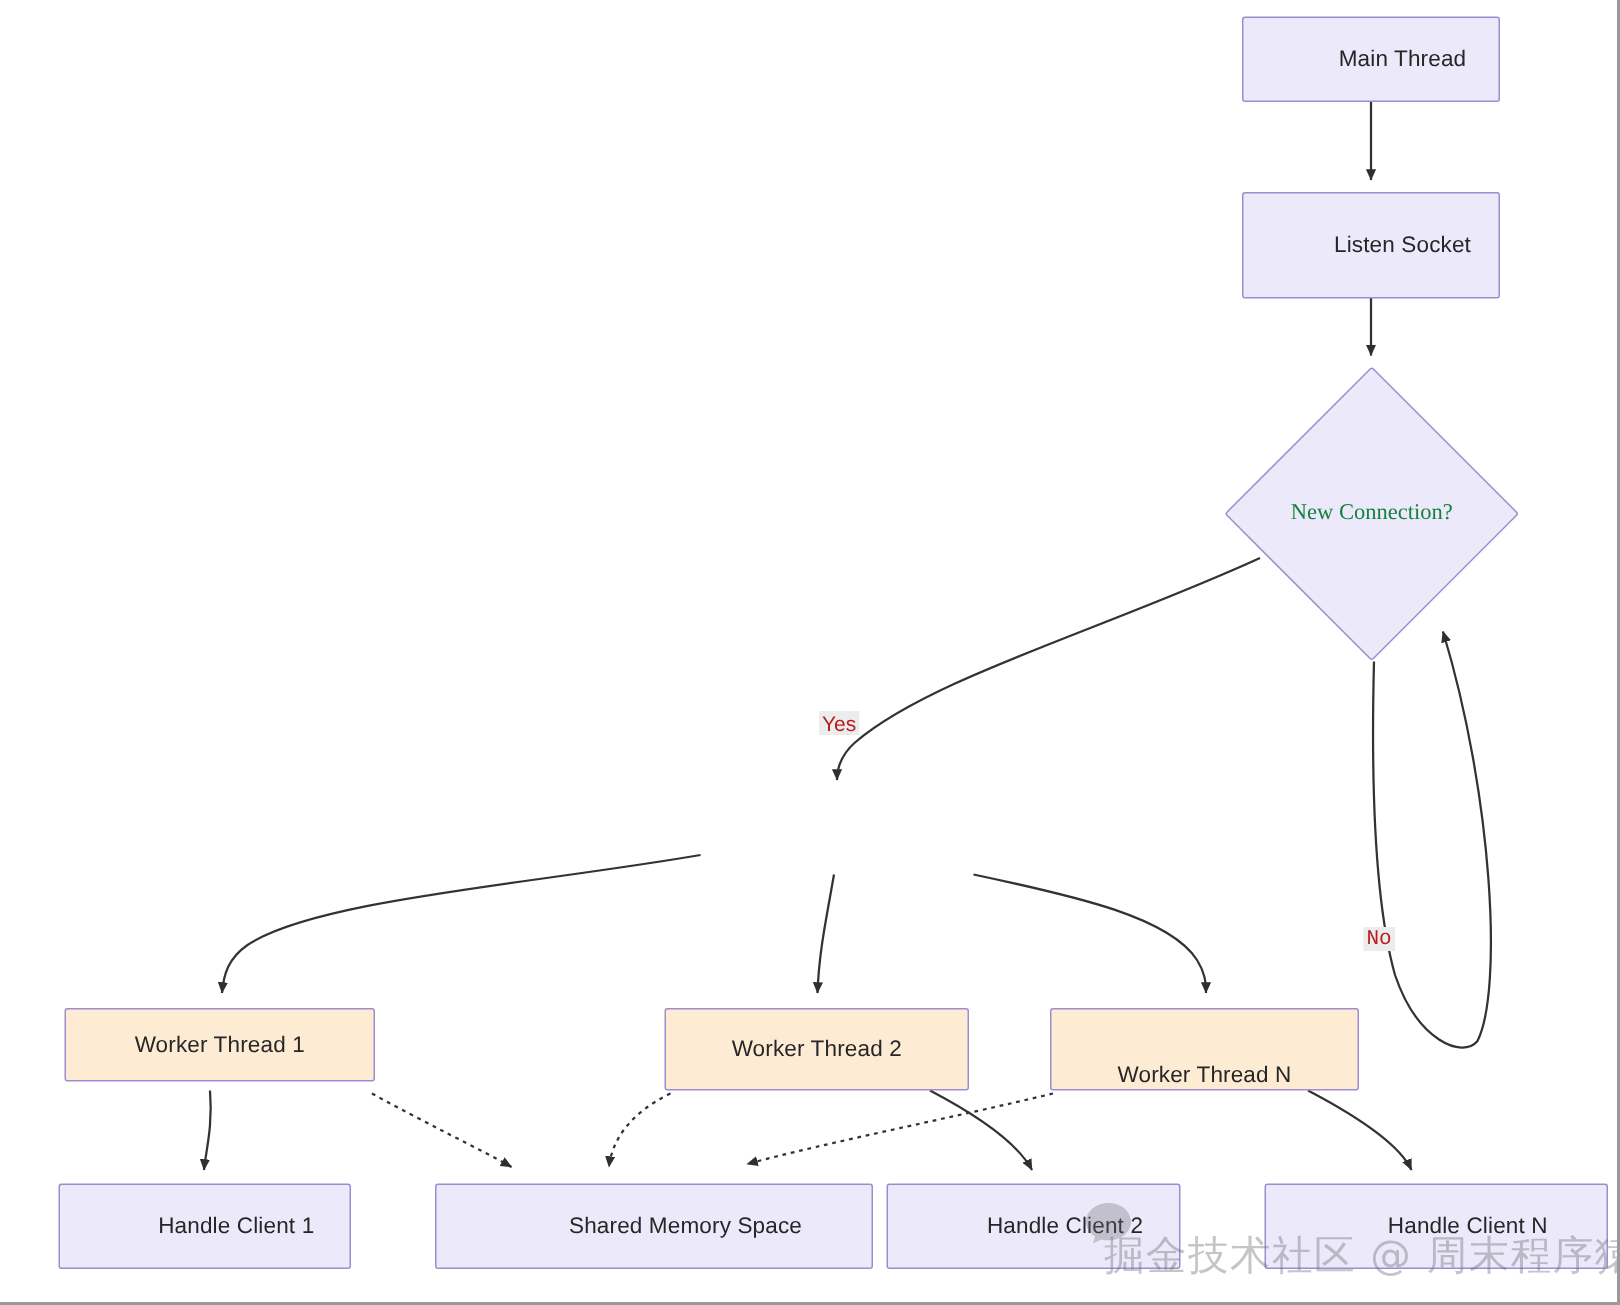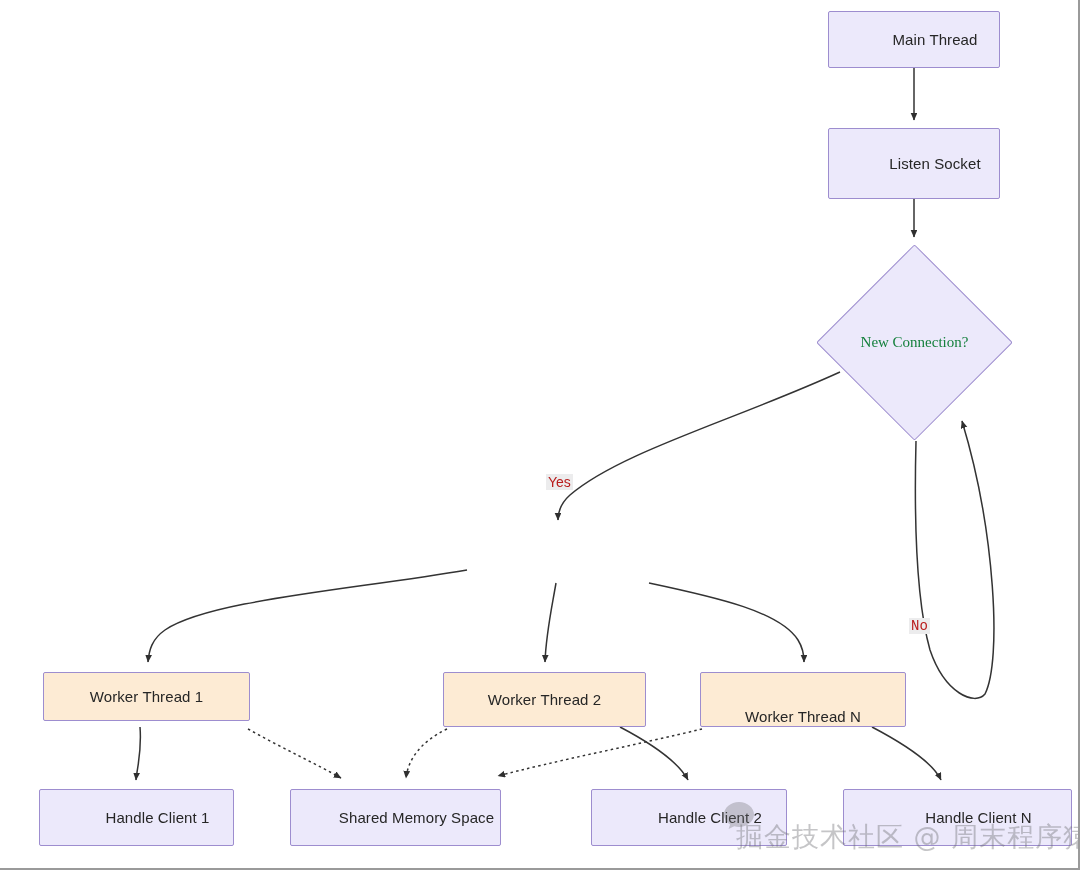--- a/index.html
+++ b/index.html
@@ -172,21 +172,21 @@
   </div>
 
   <div class="node rect worker" style="left:700px; top:672px; width:206px; height:55px;align-items:flex-end;">
     <span>Worker Thread N</span>
   </div>
 
   <div class="node rect process" style="left:39px; top:789px; width:195px; height:57px;">
     <span>Handle Client 1</span>
   </div>
 
-  <div class="node rect process" style="left:290px; top:789px; width:211px; height:57px;">
+  <div class="node rect process" style="left:290px; top:789px; width:292px; height:57px;">
     <span>Shared Memory Space</span>
   </div>
 
   <div class="node rect process" style="left:591px; top:789px; width:196px; height:57px;">
     <span>Handle Client 2</span>
   </div>
 
   <div class="node rect process" style="left:843px; top:789px; width:229px; height:57px;">
     <span>Handle Client N</span>
   </div>

